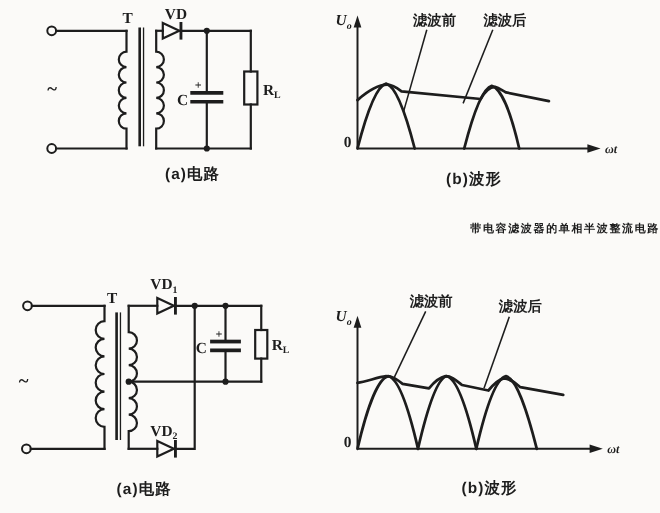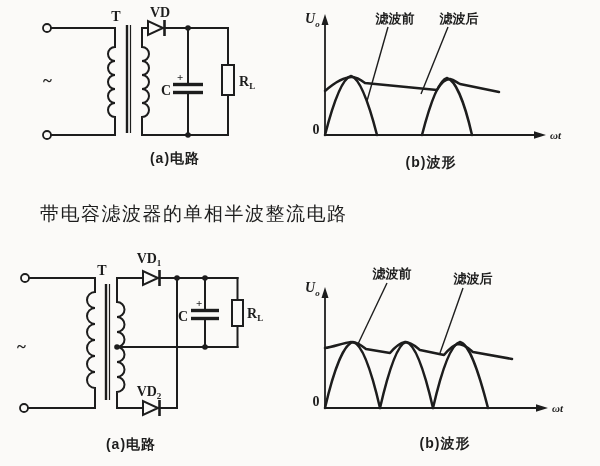--- a/index.html
+++ b/index.html
@@ -25,21 +25,21 @@
   text{fill:#1d1d1d;}
   .serif{font-family:"Liberation Serif",serif;font-weight:bold;font-size:14px;}
   .serif-sm{font-family:"Liberation Serif",serif;font-weight:bold;font-size:11px;}
   .ital{font-style:italic;}
   .sub{font-size:9px;}
   .cn{font-family:"Liberation Sans",sans-serif;font-weight:bold;font-size:13px;}
   .cap{font-family:"Liberation Sans",sans-serif;font-weight:bold;font-size:14px;letter-spacing:1px;}
   .tilde{font-family:"Liberation Serif",serif;font-weight:bold;font-size:17px;}
   #fig-title{
     position:absolute;top:201px;left:40px;width:560px;height:22px;
-    text-align:left;font-size:19px;font-weight:normal;letter-spacing:1.5px;
+    text-align:right;font-size:10px;font-weight:bold;letter-spacing:1.5px;
   }
 </style>
 </head>
 <body>
 
 <svg class="panel" style="left:15px;top:5px;" width="270" height="180" viewBox="0 0 270 180">
 
   <circle class="term" cx="32" cy="23" r="4"></circle>
   <circle class="term" cx="32" cy="130" r="4"></circle>
   <path class="wire" d="M36,23 H100"></path>

